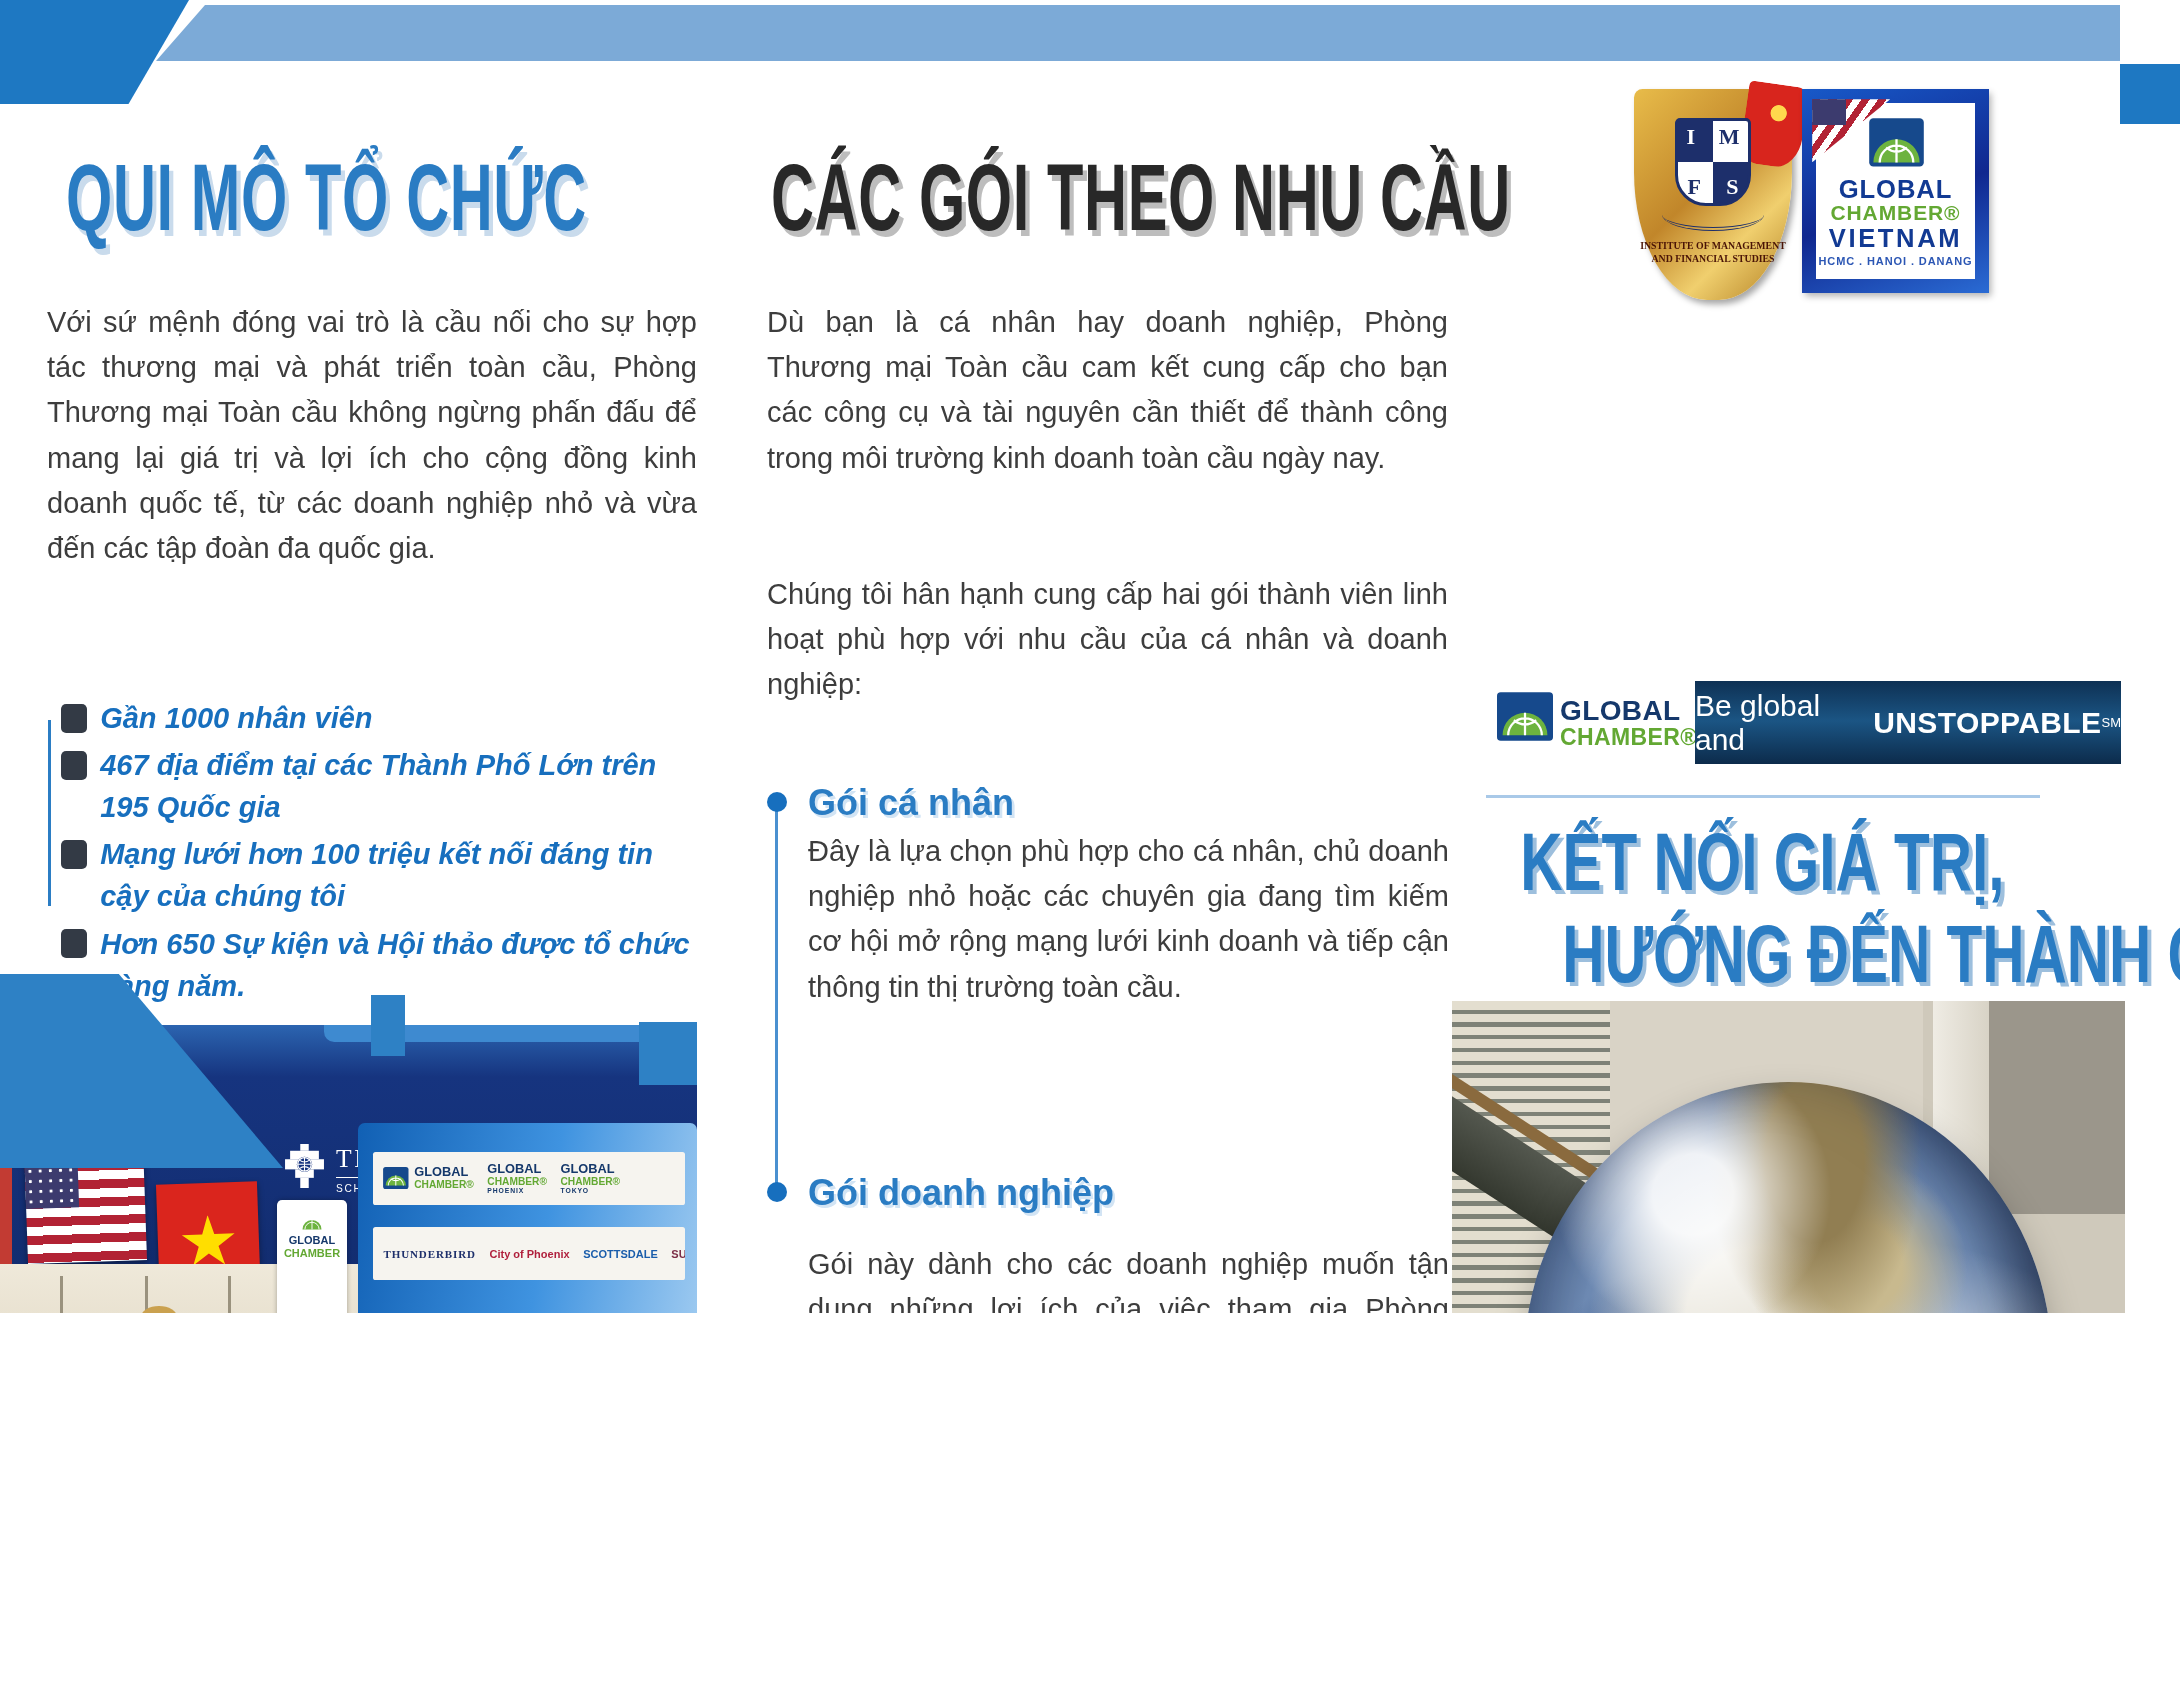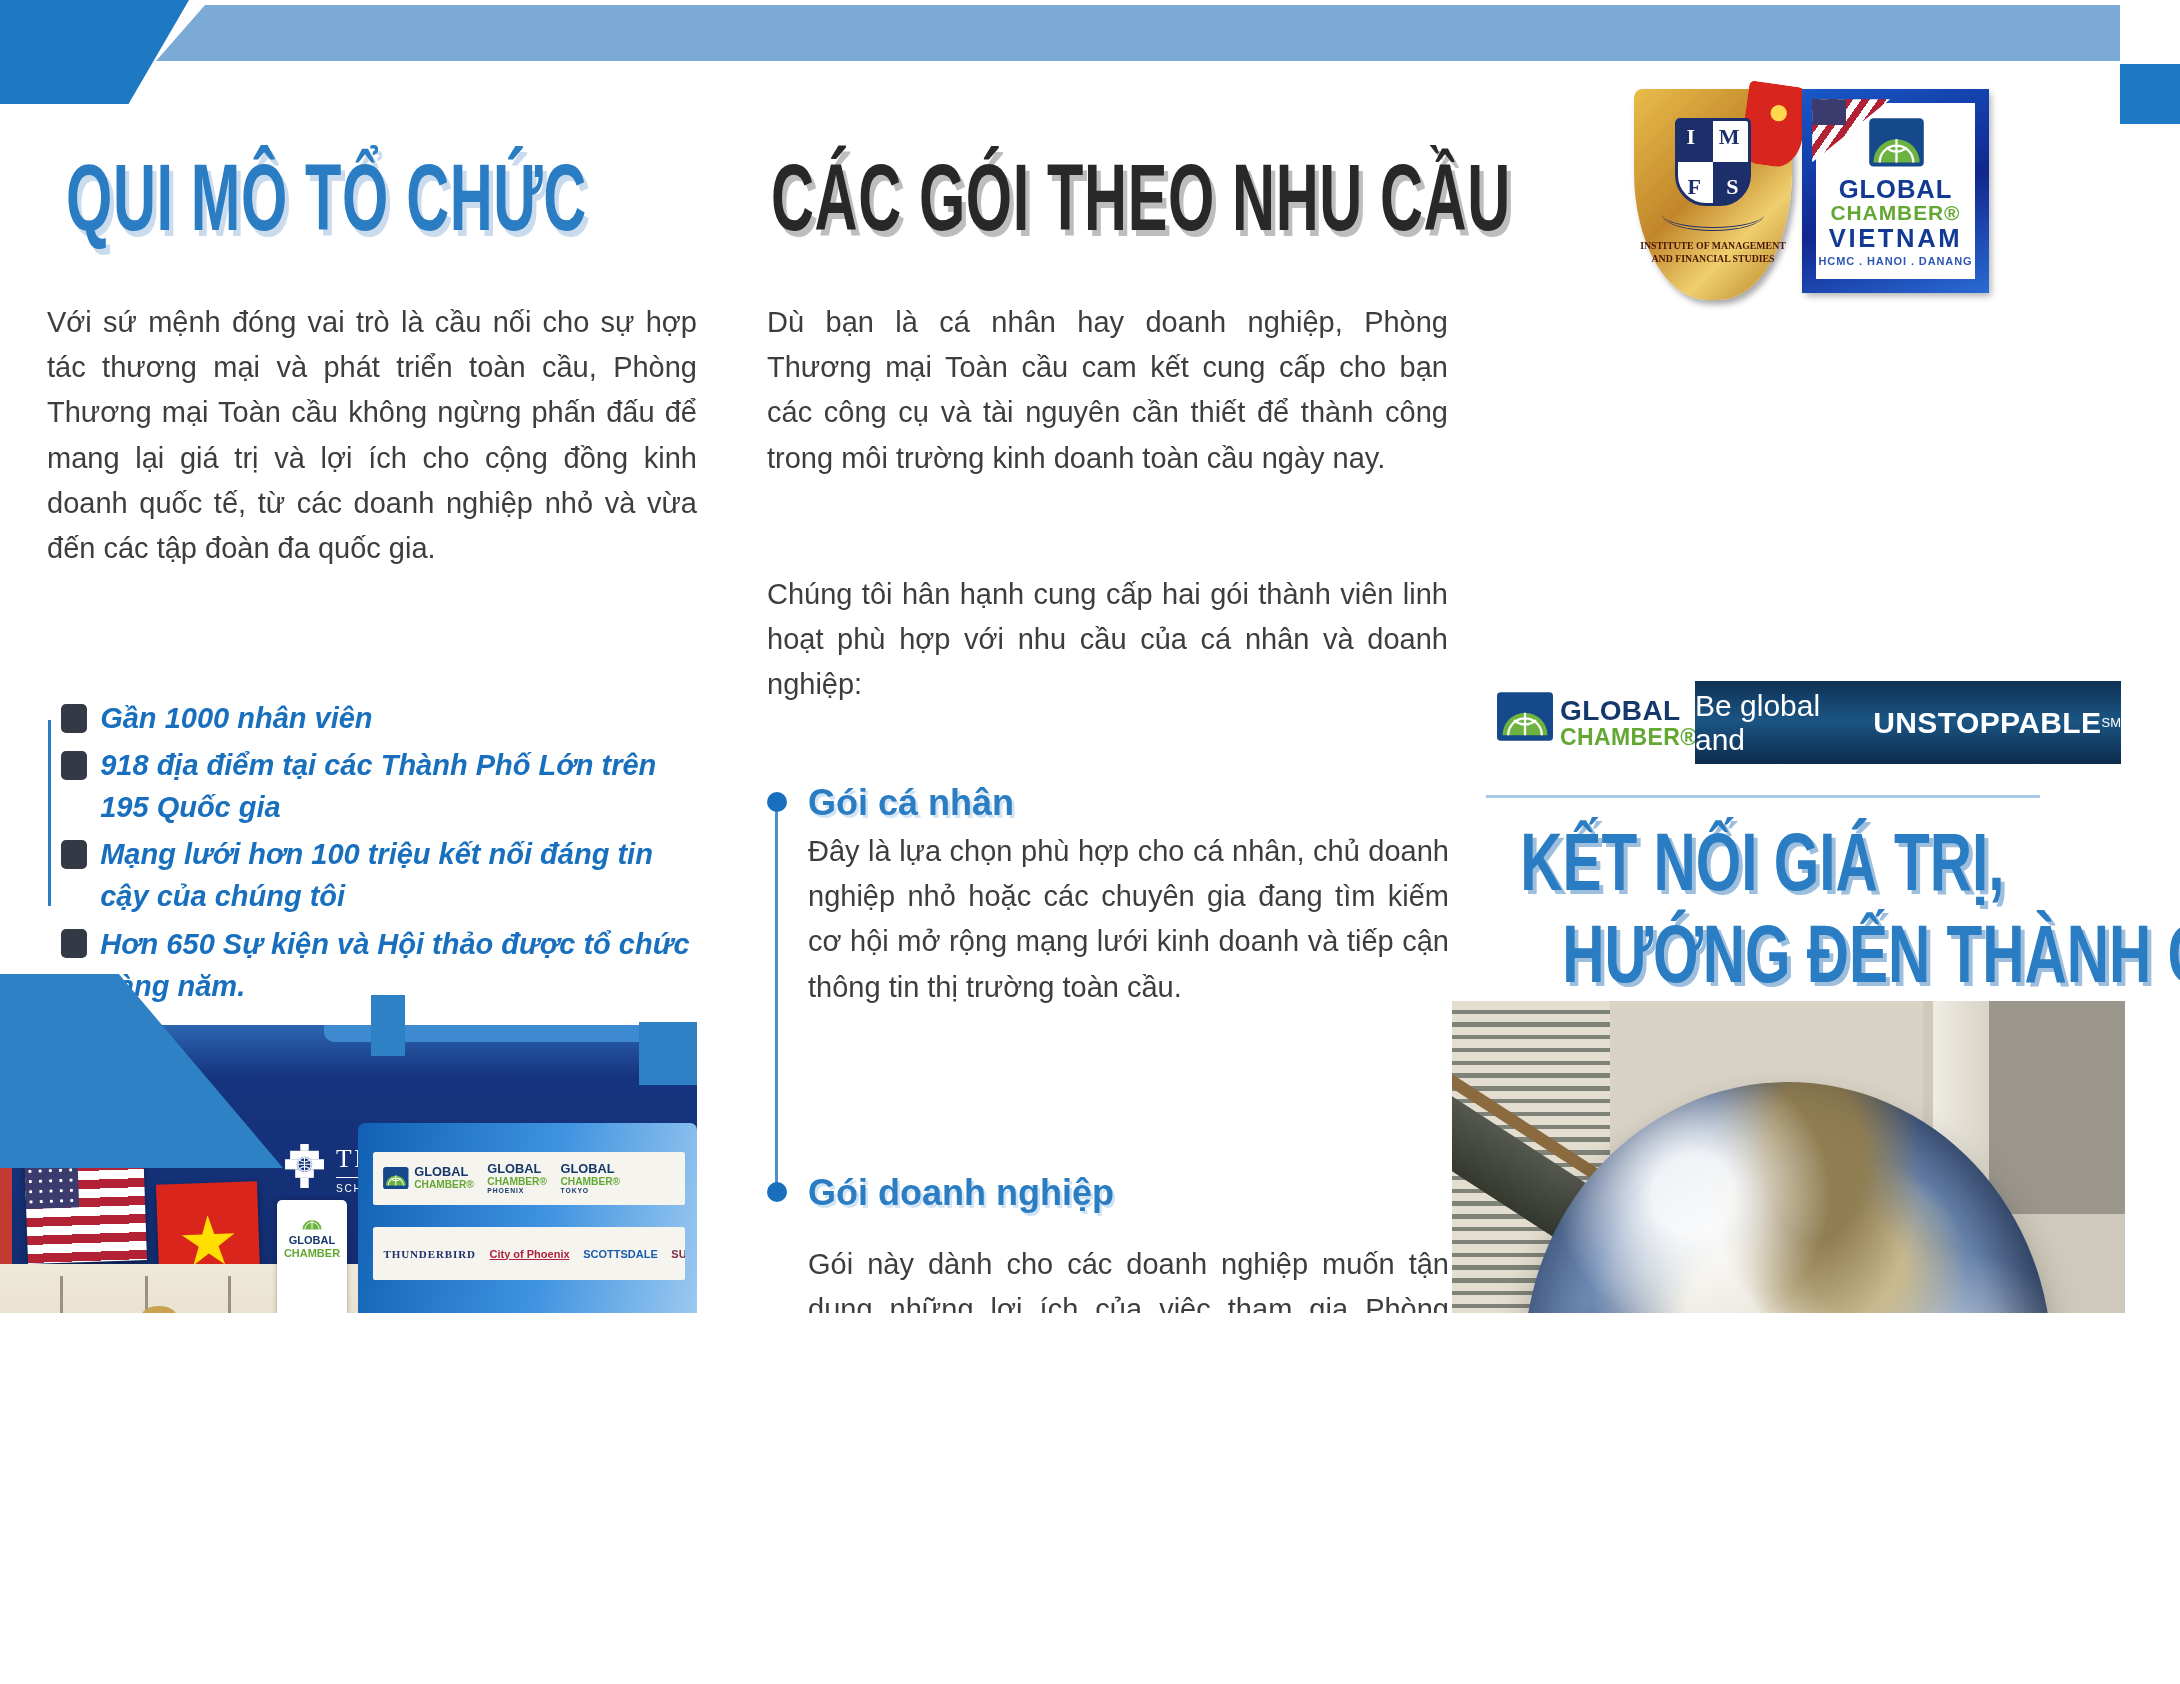--- a/index.html
+++ b/index.html
@@ -185,21 +185,21 @@
   <div class="abs para p-left">Với sứ mệnh đóng vai trò là cầu nối cho sự hợp tác thương mại và phát triển toàn cầu, Phòng Thương mại Toàn cầu không ngừng phấn đấu để mang lại giá trị và lợi ích cho cộng đồng kinh doanh quốc tế, từ các doanh nghiệp nhỏ và vừa đến các tập đoàn đa quốc gia.</div>
 
   <div class="abs vline-left"></div>
   <div class="abs bullets">
     <div class="b-item">
       <span class="b-sq"></span>
       <span class="b-tx">Gần 1000 nhân viên</span>
     </div>
     <div class="b-item">
       <span class="b-sq"></span>
-      <span class="b-tx">918 địa điểm tại các Thành Phố Lớn trên 195 Quốc gia</span>
+      <span class="b-tx">467 địa điểm tại các Thành Phố Lớn trên 195 Quốc gia</span>
     </div>
     <div class="b-item">
       <span class="b-sq"></span>
       <span class="b-tx">Mạng lưới hơn 100 triệu kết nối đáng tin cậy của chúng tôi</span>
     </div>
     <div class="b-item">
       <span class="b-sq"></span>
       <span class="b-tx">Hơn 650 Sự kiện và Hội thảo được tổ chức hàng năm.</span>
     </div>
   </div>
@@ -262,21 +262,21 @@
         <div class="mini-gc">
           <div>
             <div class="t1">GLOBAL</div>
             <div class="t2">CHAMBER®</div>
             <div class="t3">TOKYO</div>
           </div>
         </div>
       </div>
       <div class="strip strip2">
         <span class="spons" style="color:#1d2f6b;font-family:'Liberation Serif',serif;letter-spacing:0.9px;">THUNDERBIRD</span>
-        <span class="spons" style="color:#b01f3c;text-decoration:underline;">City of Phoenix</span>
+        <span class="spons" style="color:#b01f3c;">City of Phoenix</span>
         <span class="spons" style="color:#1a5dab;">SCOTTSDALE</span>
         <span class="spons" style="color:#7b2d46;">SURPRISE</span>
       </div>
     </div>
 
     <div class="lp-stand">
       <div class="st-top">
         <svg width="24" height="19" viewBox="0 0 30 24">
           <path d="M3 22a12 12 0 0 1 24 0z" fill="#6db33f"></path>
           <path d="M6 22a9 9 0 0 1 18 0M15 10v12" stroke="#fff" stroke-width="1.2" fill="none"></path>

